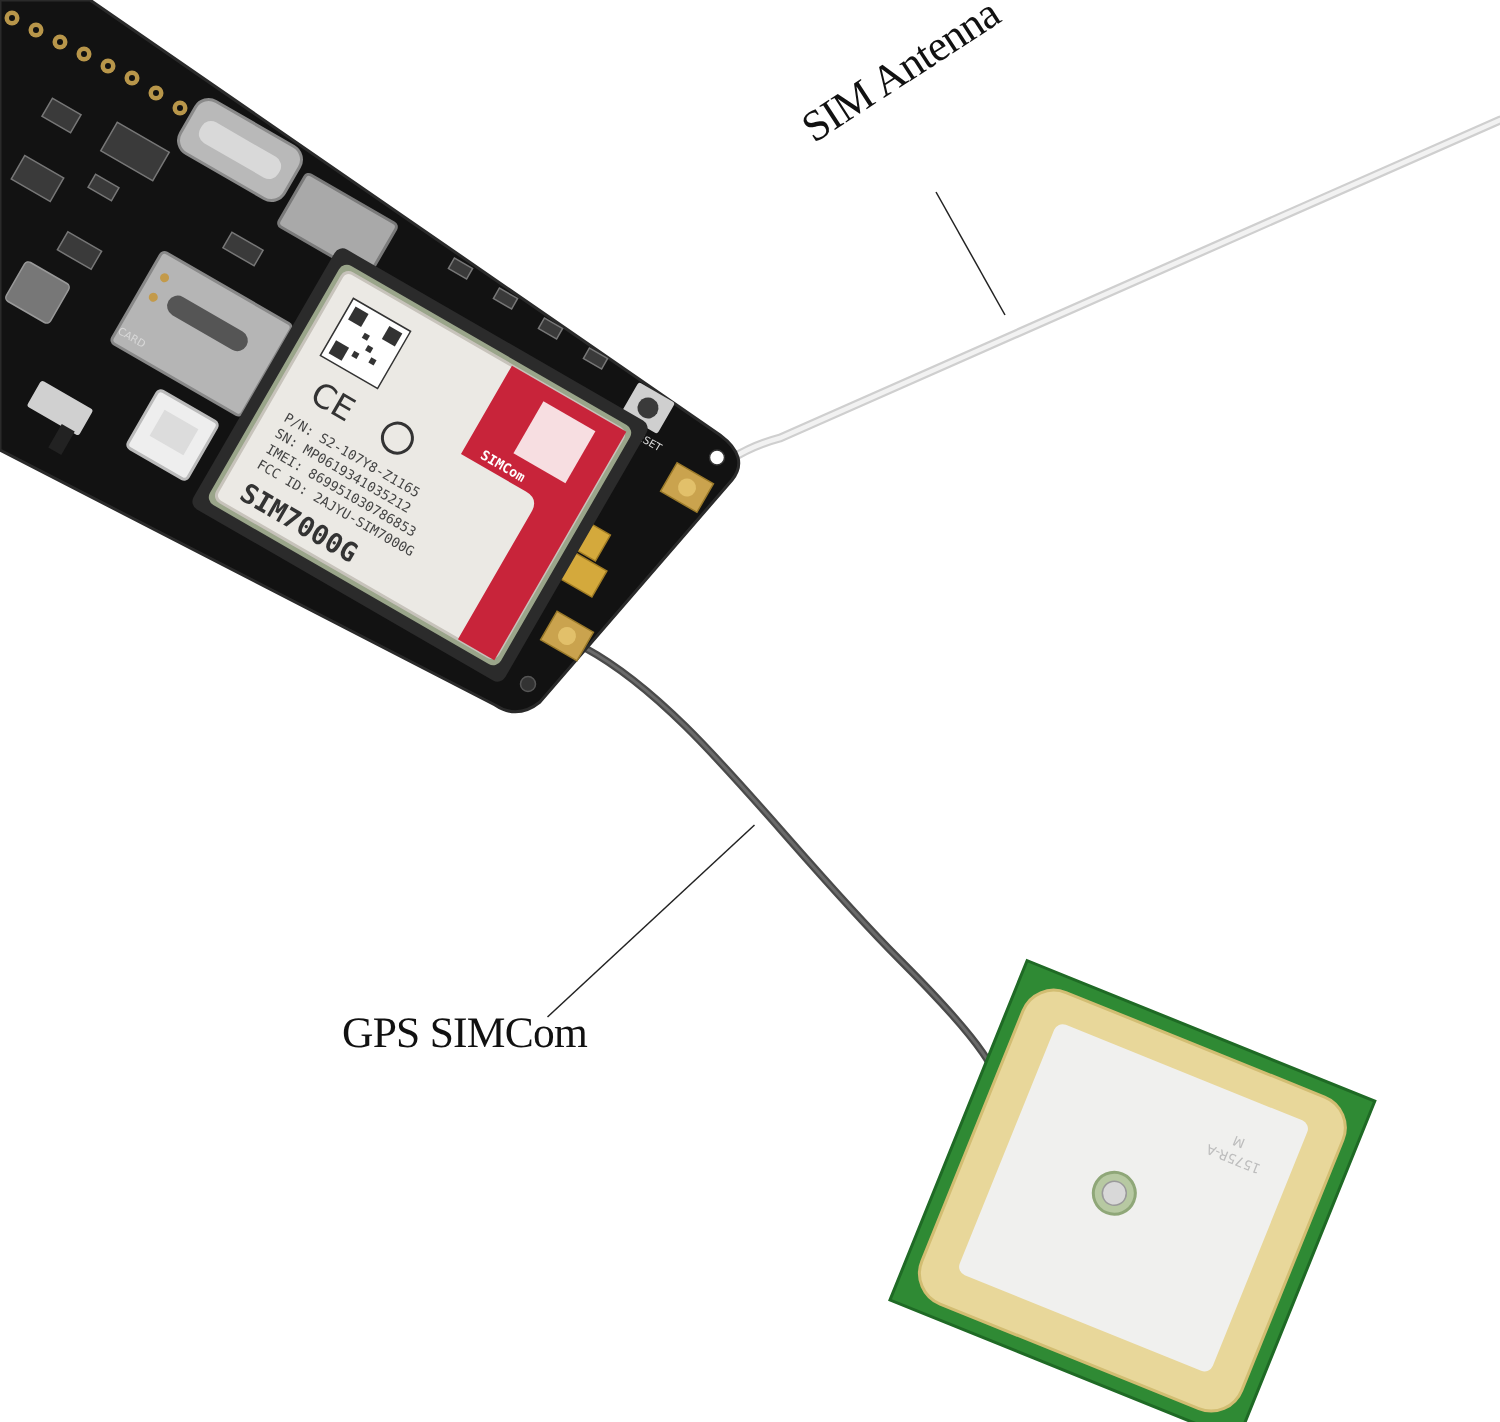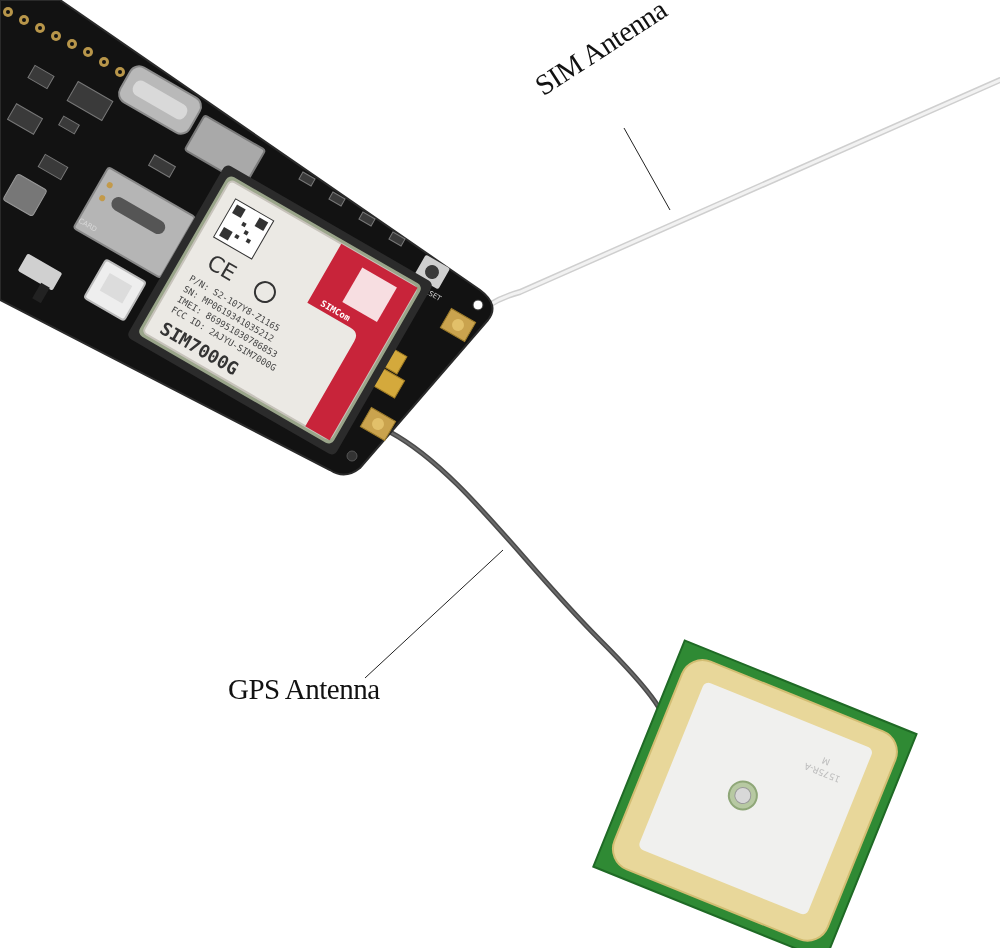--- a/index.html
+++ b/index.html
@@ -162,13 +162,13 @@
     <circle cx="742" cy="800" r="8" fill="#d8d8d8" stroke="#9a9a9a"></circle>
     <text x="800" y="740" font-size="9" fill="#bdbdbd" font-family="DejaVu Sans, sans-serif" transform="rotate(180 805 737)">M</text>
     <text x="784" y="752" font-size="9" fill="#bdbdbd" font-family="DejaVu Sans, sans-serif" transform="rotate(180 805 749)">1575R-A</text>
   </g>
 
   <line x1="624" y1="128" x2="670" y2="210" stroke="#222" stroke-width="1"></line>
   <line x1="365" y1="678" x2="503" y2="550" stroke="#222" stroke-width="1"></line>
 </svg>
 
 <div id="label-sim" class="callout-label">SIM Antenna</div>
-<div id="label-gps" class="callout-label">GPS Antenna</div>
+<div id="label-gps" class="callout-label">GPS SIMCom</div>
 
 </body></html>

